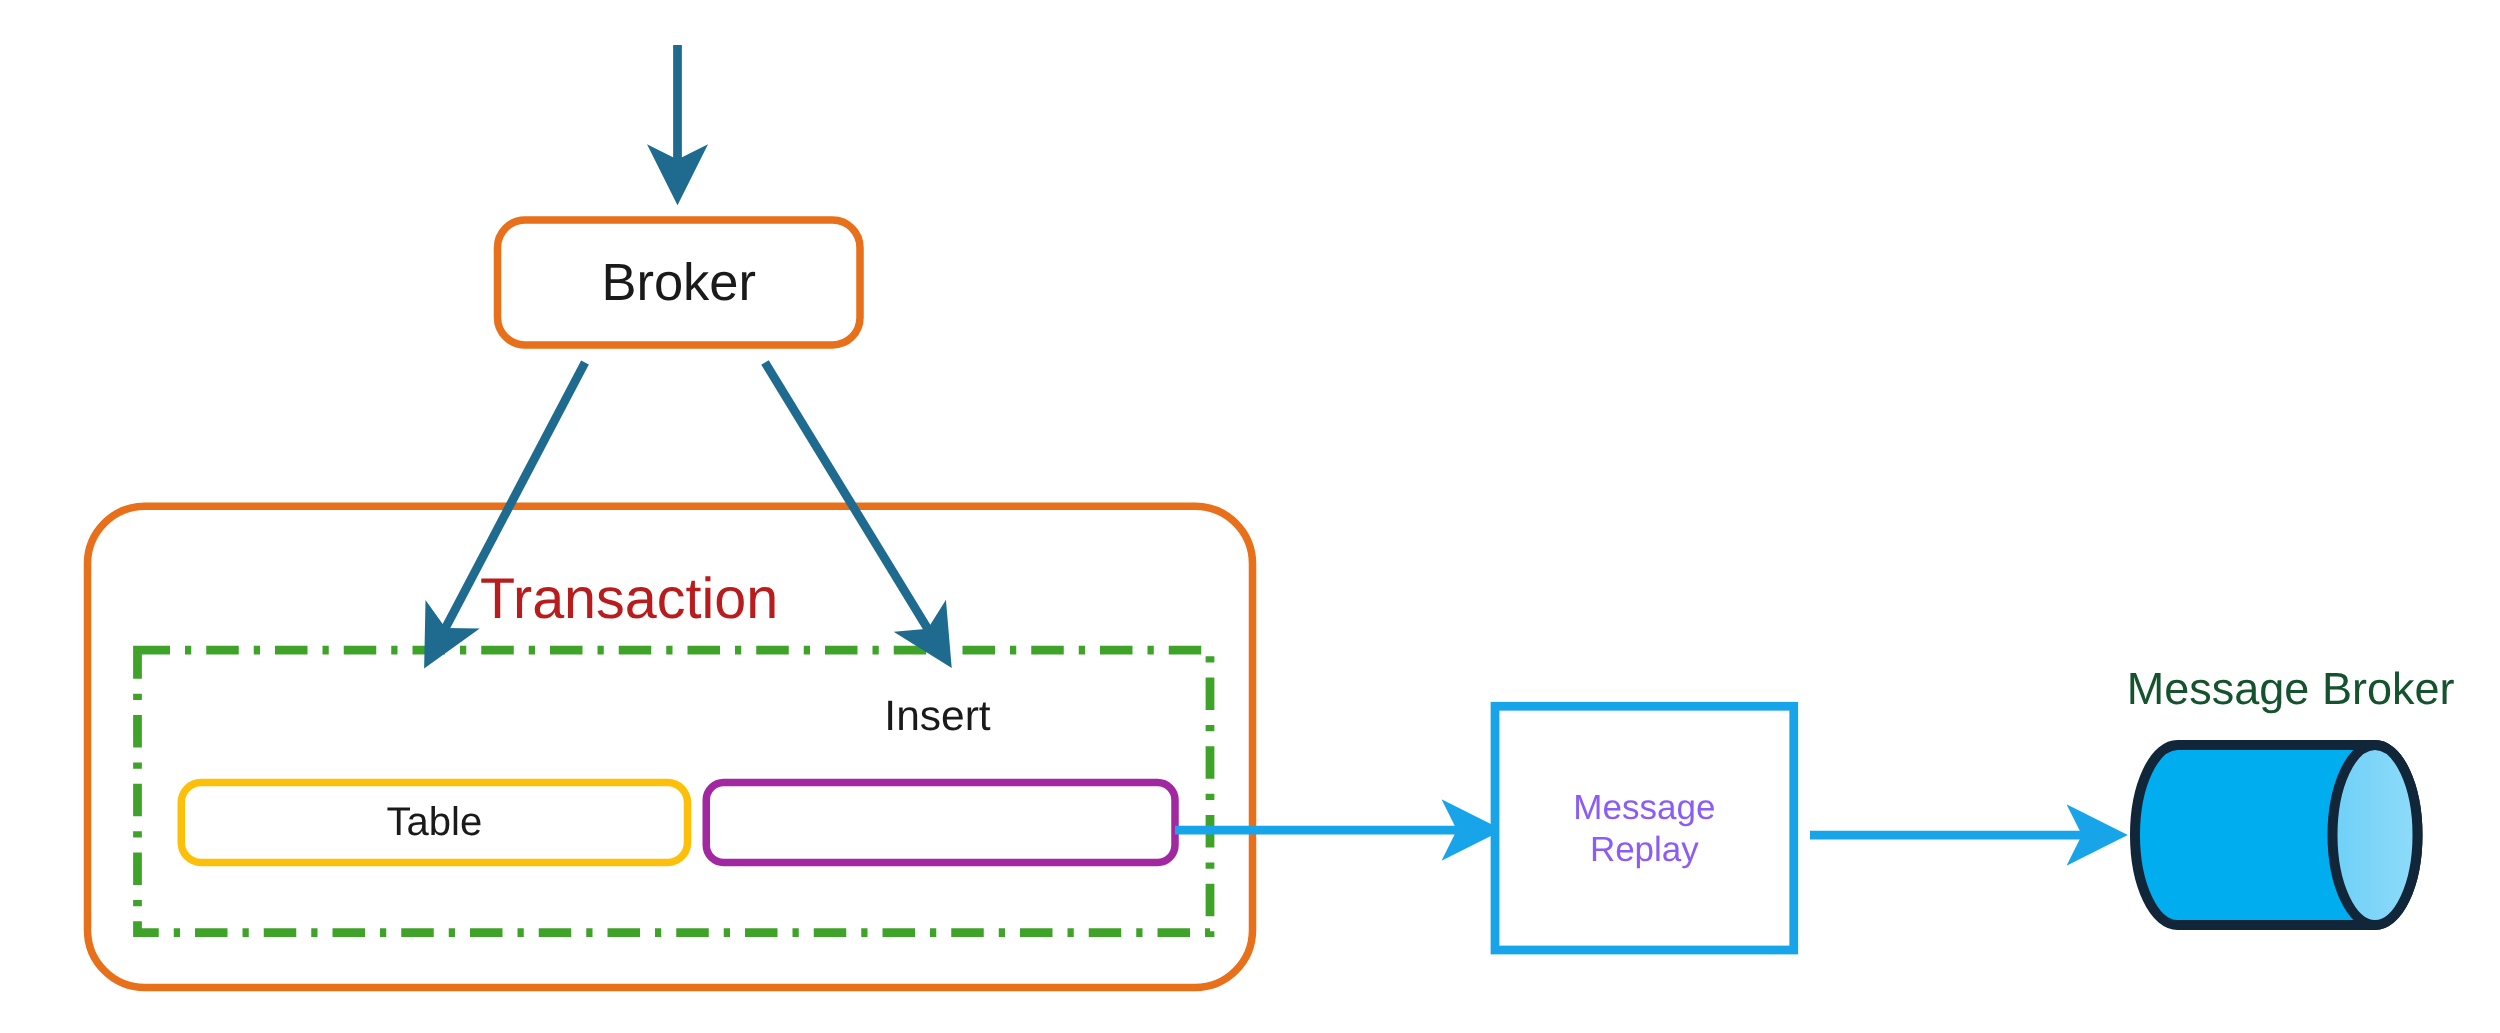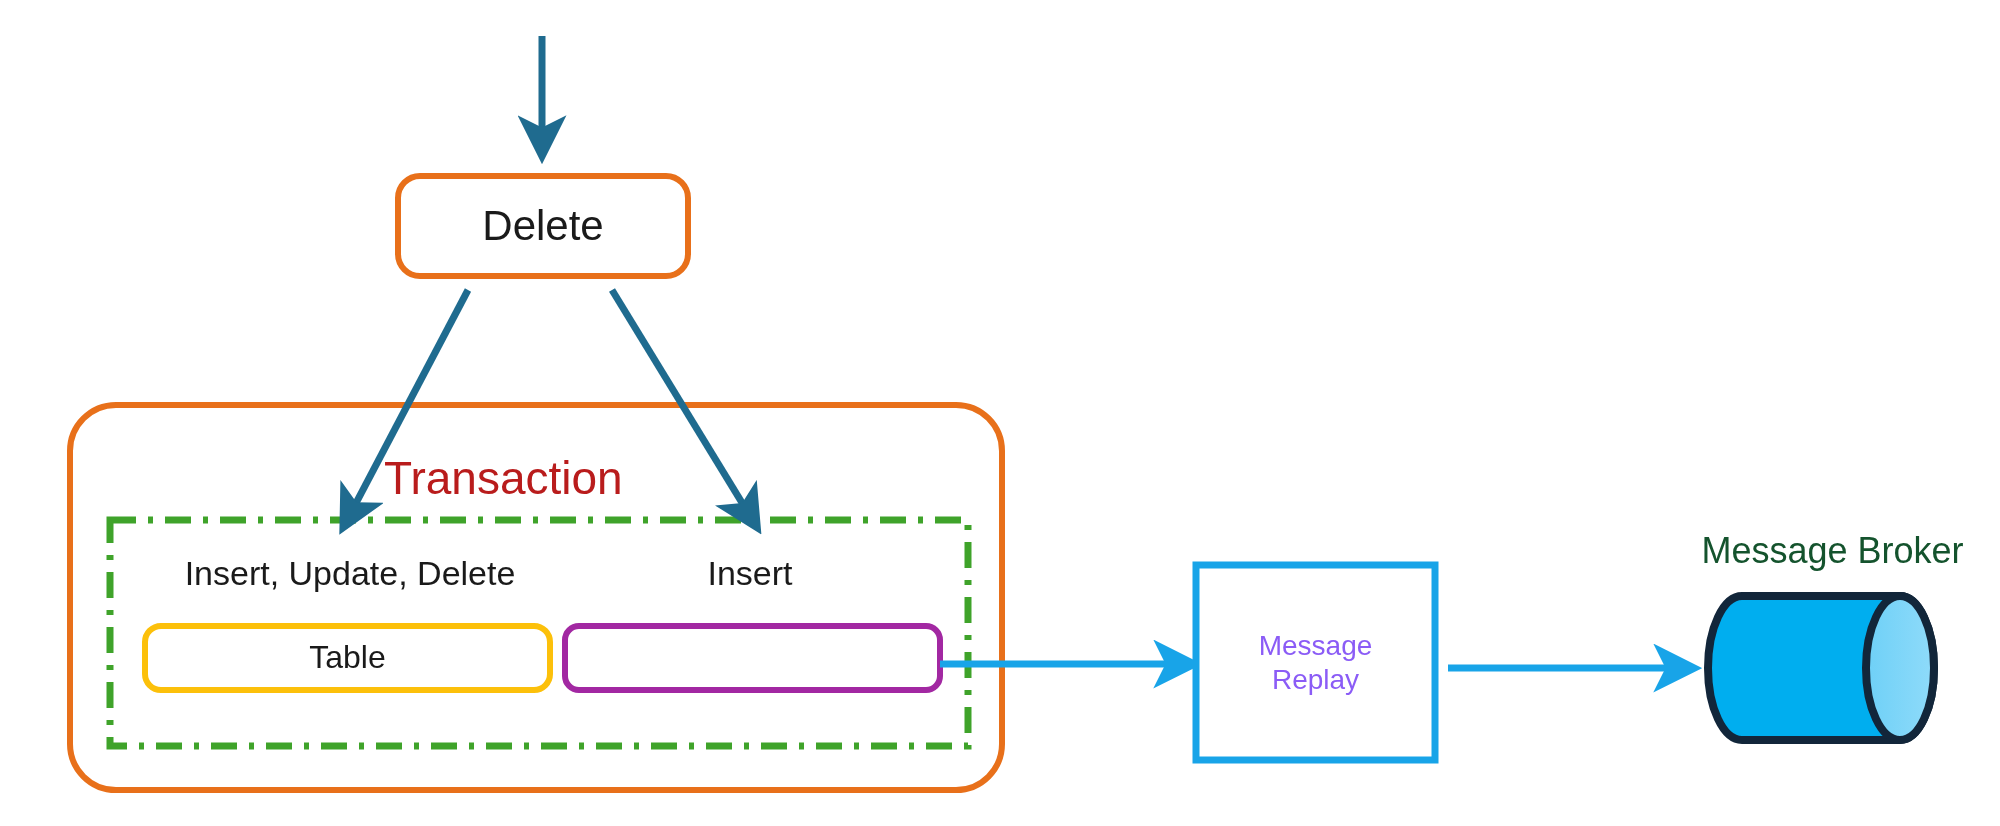--- a/index.html
+++ b/index.html
@@ -114,25 +114,24 @@
     <rect x="1196" y="565" width="239" height="195" fill="#ffffff" stroke="#18A4E8" stroke-width="7"></rect>
 
     <line x1="1448" y1="668" x2="1690" y2="668" stroke="#18A4E8" stroke-width="7" marker-end="url(#arrow-cyan)"></line>
 
     <g>
       <path d="M 1742 596 L 1900 596 A 34 72 0 0 1 1900 740 L 1742 740 A 34 72 0 0 1 1742 596 Z" fill="#00AEEF" stroke="#12263A" stroke-width="8" stroke-linejoin="round"></path>
       <path d="M 1900 596 A 34 72 0 0 0 1900 740 A 34 72 0 0 0 1900 596 Z" fill="url(#cap-grad)" stroke="#12263A" stroke-width="8"></path>
     </g>
   </svg>
 
-  <div class="node-label" id="service-label">Delete</div>
+  <div class="node-label" id="service-label">Broker</div>
 
   <div class="node-label" id="transaction-label">Transaction</div>
 
-  <div class="node-label" id="op-label-left">Insert, Update, Delete</div>
 
   <div class="node-label" id="op-label-right">Insert</div>
 
   <div class="node-label" id="table-label">Table</div>
 
 
   <div class="node-label" id="message-replay-label">Message
 Replay</div>
 
   <div class="node-label" id="message-broker-label">Message Broker</div>

